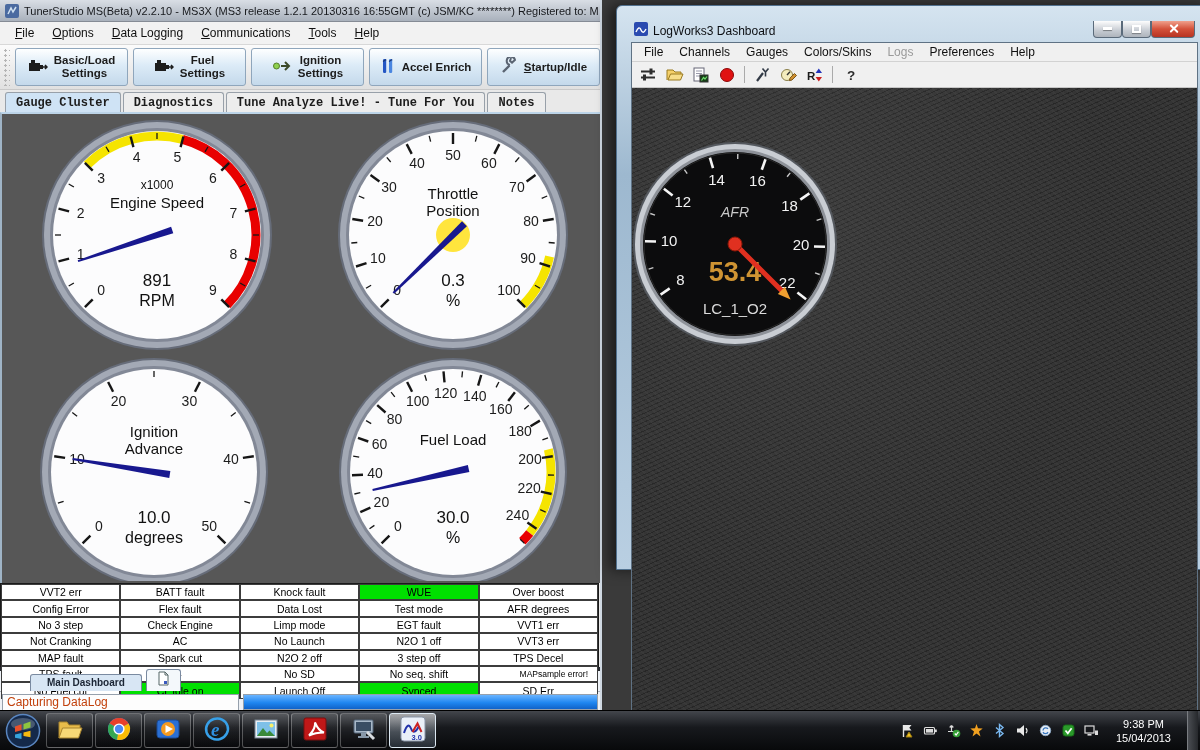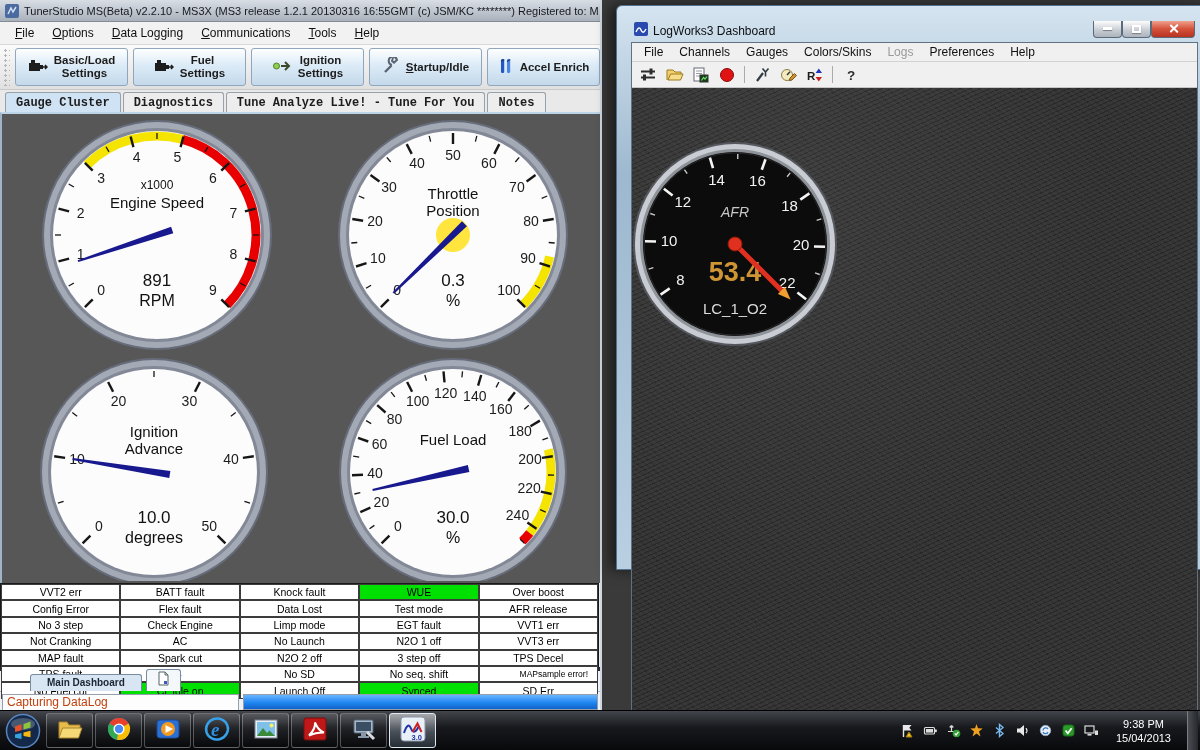--- a/index.html
+++ b/index.html
@@ -156,36 +156,36 @@
           <span><svg width="20" height="14">
               <circle cx="4.5" cy="7" r="3" fill="#8fd14f" stroke="#567f2a"></circle>
               <path d="M9 7 h8 m-4 -4 l4 4 -4 4" stroke="#3c4a2a" stroke-width="2" fill="none"></path>
             </svg></span>
           <span class="lines">
             <div>Ignition</div>
             <div>Settings</div>
           </span>
         </div>
         <div class="tool-btn">
-          <span><svg width="18" height="18">
-              <path d="M3 15 L9.5 8.5" stroke="#5a6472" stroke-width="2.4"></path>
-              <path d="M10 8 a4.2 4.2 0 1 1 5 -5 l-3 2.6 -2-1.6 1-3" stroke="#5a6472" stroke-width="2" fill="none"></path>
-            </svg></span>
-          <span class="lines">
-            <div><u>S</u>tartup/Idle</div>
-          </span>
-        </div>
-        <div class="tool-btn">
           <span><svg width="16" height="18">
               <rect x="3" y="2" width="3.2" height="14" rx="1.2" fill="#2456c4"></rect>
               <rect x="9" y="2" width="3.2" height="14" rx="1.2" fill="#4a86e0"></rect>
               <path d="M3 4.5 L6.2 2.5 M9 4.5 L12.2 2.5" stroke="#1c3a7a" stroke-width="1.2"></path>
             </svg></span>
           <span class="lines">
             <div>Accel Enrich</div>
+          </span>
+        </div>
+        <div class="tool-btn">
+          <span><svg width="18" height="18">
+              <path d="M3 15 L9.5 8.5" stroke="#5a6472" stroke-width="2.4"></path>
+              <path d="M10 8 a4.2 4.2 0 1 1 5 -5 l-3 2.6 -2-1.6 1-3" stroke="#5a6472" stroke-width="2" fill="none"></path>
+            </svg></span>
+          <span class="lines">
+            <div><u>S</u>tartup/Idle</div>
           </span>
         </div>
       </div>
     <div class="ts-tabs" id="ts-tabs">
         <div class="ts-tab active">Gauge Cluster</div>
         <div class="ts-tab">Diagnostics</div>
         <div class="ts-tab">Tune Analyze Live! - Tune For You</div>
         <div class="ts-tab">Notes</div>
       </div>
     <div class="gauge-panel">
@@ -369,21 +369,21 @@
     <div class="status-grid" id="status-grid">
         <div class="cell">VVT2 err</div>
         <div class="cell">BATT fault</div>
         <div class="cell">Knock fault</div>
         <div class="cell" style="background: rgb(0, 224, 0);">WUE</div>
         <div class="cell">Over boost</div>
         <div class="cell">Config Error</div>
         <div class="cell">Flex fault</div>
         <div class="cell">Data Lost</div>
         <div class="cell">Test mode</div>
-        <div class="cell">AFR release</div>
+        <div class="cell">AFR degrees</div>
         <div class="cell">No 3 step</div>
         <div class="cell">Check Engine</div>
         <div class="cell">Limp mode</div>
         <div class="cell">EGT fault</div>
         <div class="cell">VVT1 err</div>
         <div class="cell">Not Cranking</div>
         <div class="cell">AC</div>
         <div class="cell">No Launch</div>
         <div class="cell">N2O 1 off</div>
         <div class="cell">VVT3 err</div>

